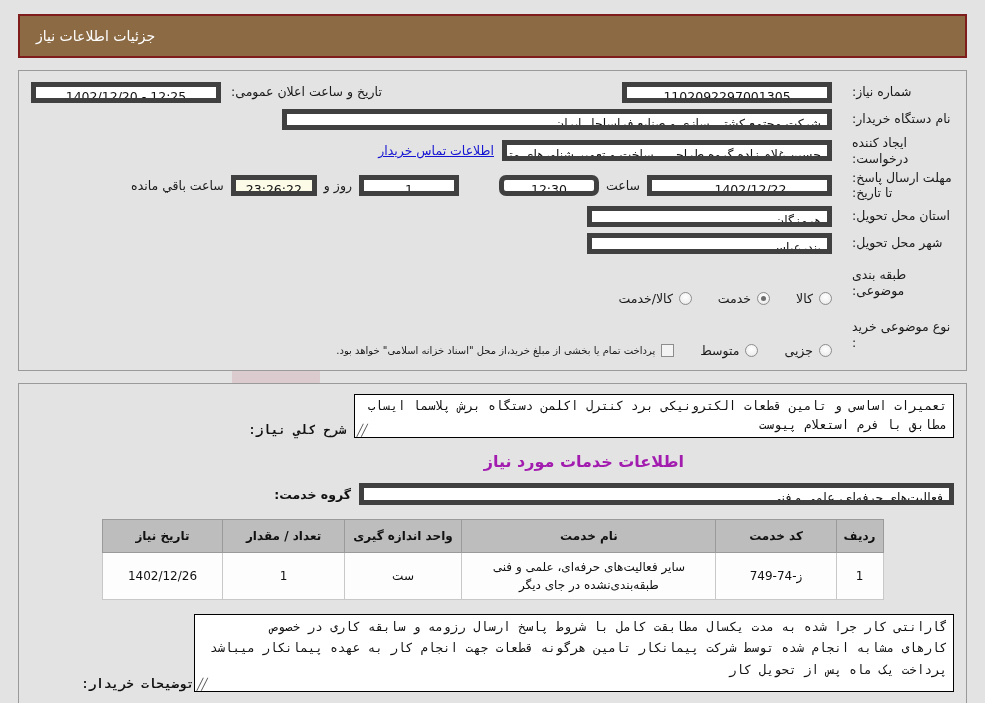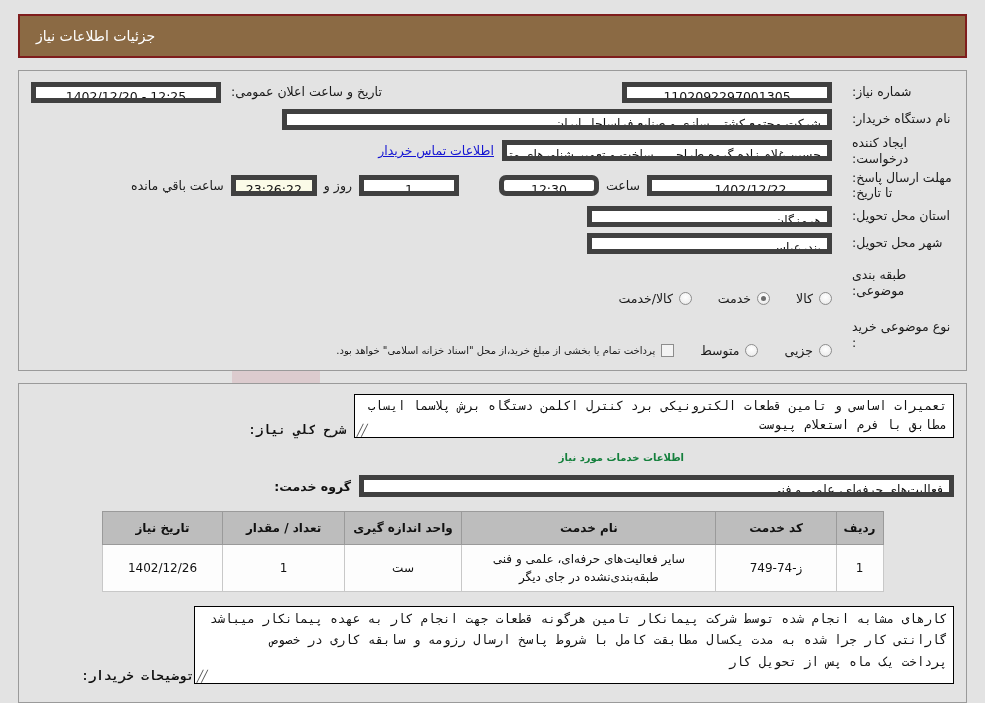--- a/index.html
+++ b/index.html
@@ -152,21 +152,21 @@
   .ta-desc{width:600px;height:44px;}
   .ta-notes{width:760px;height:78px;line-height:1.7;}
   .grip{
     position:absolute;bottom:1px;left:2px;
     width:9px;height:9px;
     color:#555;font-size:11px;line-height:9px;
   }
   .grip::before{content:"\2571\2571";letter-spacing:-2px;}
 
   .section-h{
-    font-size:10px;font-weight:bold;color:#15803d;
+    font-size:16px;font-weight:bold;color:#a21caf;
     margin:14px 0 12px 0;text-align:right;padding-right:270px;
   }
 
   .grp-row{display:flex;align-items:center;margin-bottom:14px;}
   .grp-lbl{
     width:92px;flex:0 0 92px;text-align:left;padding-left:8px;
     font-size:12.5px;font-weight:bold;color:#111;
   }
 
   
@@ -359,22 +359,22 @@
             <td>1402/12/26</td>
           </tr>
         </tbody>
       </table>
     </div>
 
     <div class="ta-row">
       <div class="ta-lbl" style="order:2;width:auto;flex:0 0 auto;padding-left:0;">توضیحات خریدار:</div>
       <div class="spacer" style="order:3;"></div>
       <div class="ta ta-notes" style="order:1;">
+        <div>گارانتی کار جرا شده به مدت یکسال        مطابقت کامل با شروط پاسخ         ارسال رزومه  و سابقه کاری در خصوص</div>
         <div>کارهای مشابه انجام شده توسط شرکت پیمانکار         تامین هرگونه قطعات  جهت انجام کار به عهده پیمانکار میباشد</div>
-        <div>گارانتی کار جرا شده به مدت یکسال        مطابقت کامل با شروط پاسخ         ارسال رزومه  و سابقه کاری در خصوص</div>
         <div>پرداخت یک ماه پس از تحویل کار</div>
         <span class="grip"></span>
       </div>
     </div>
 
   </div>
 
   <div class="btnbar">
     <div class="btn btn-back">بازگشت</div>
     <div class="btn btn-print">چاپ</div>

